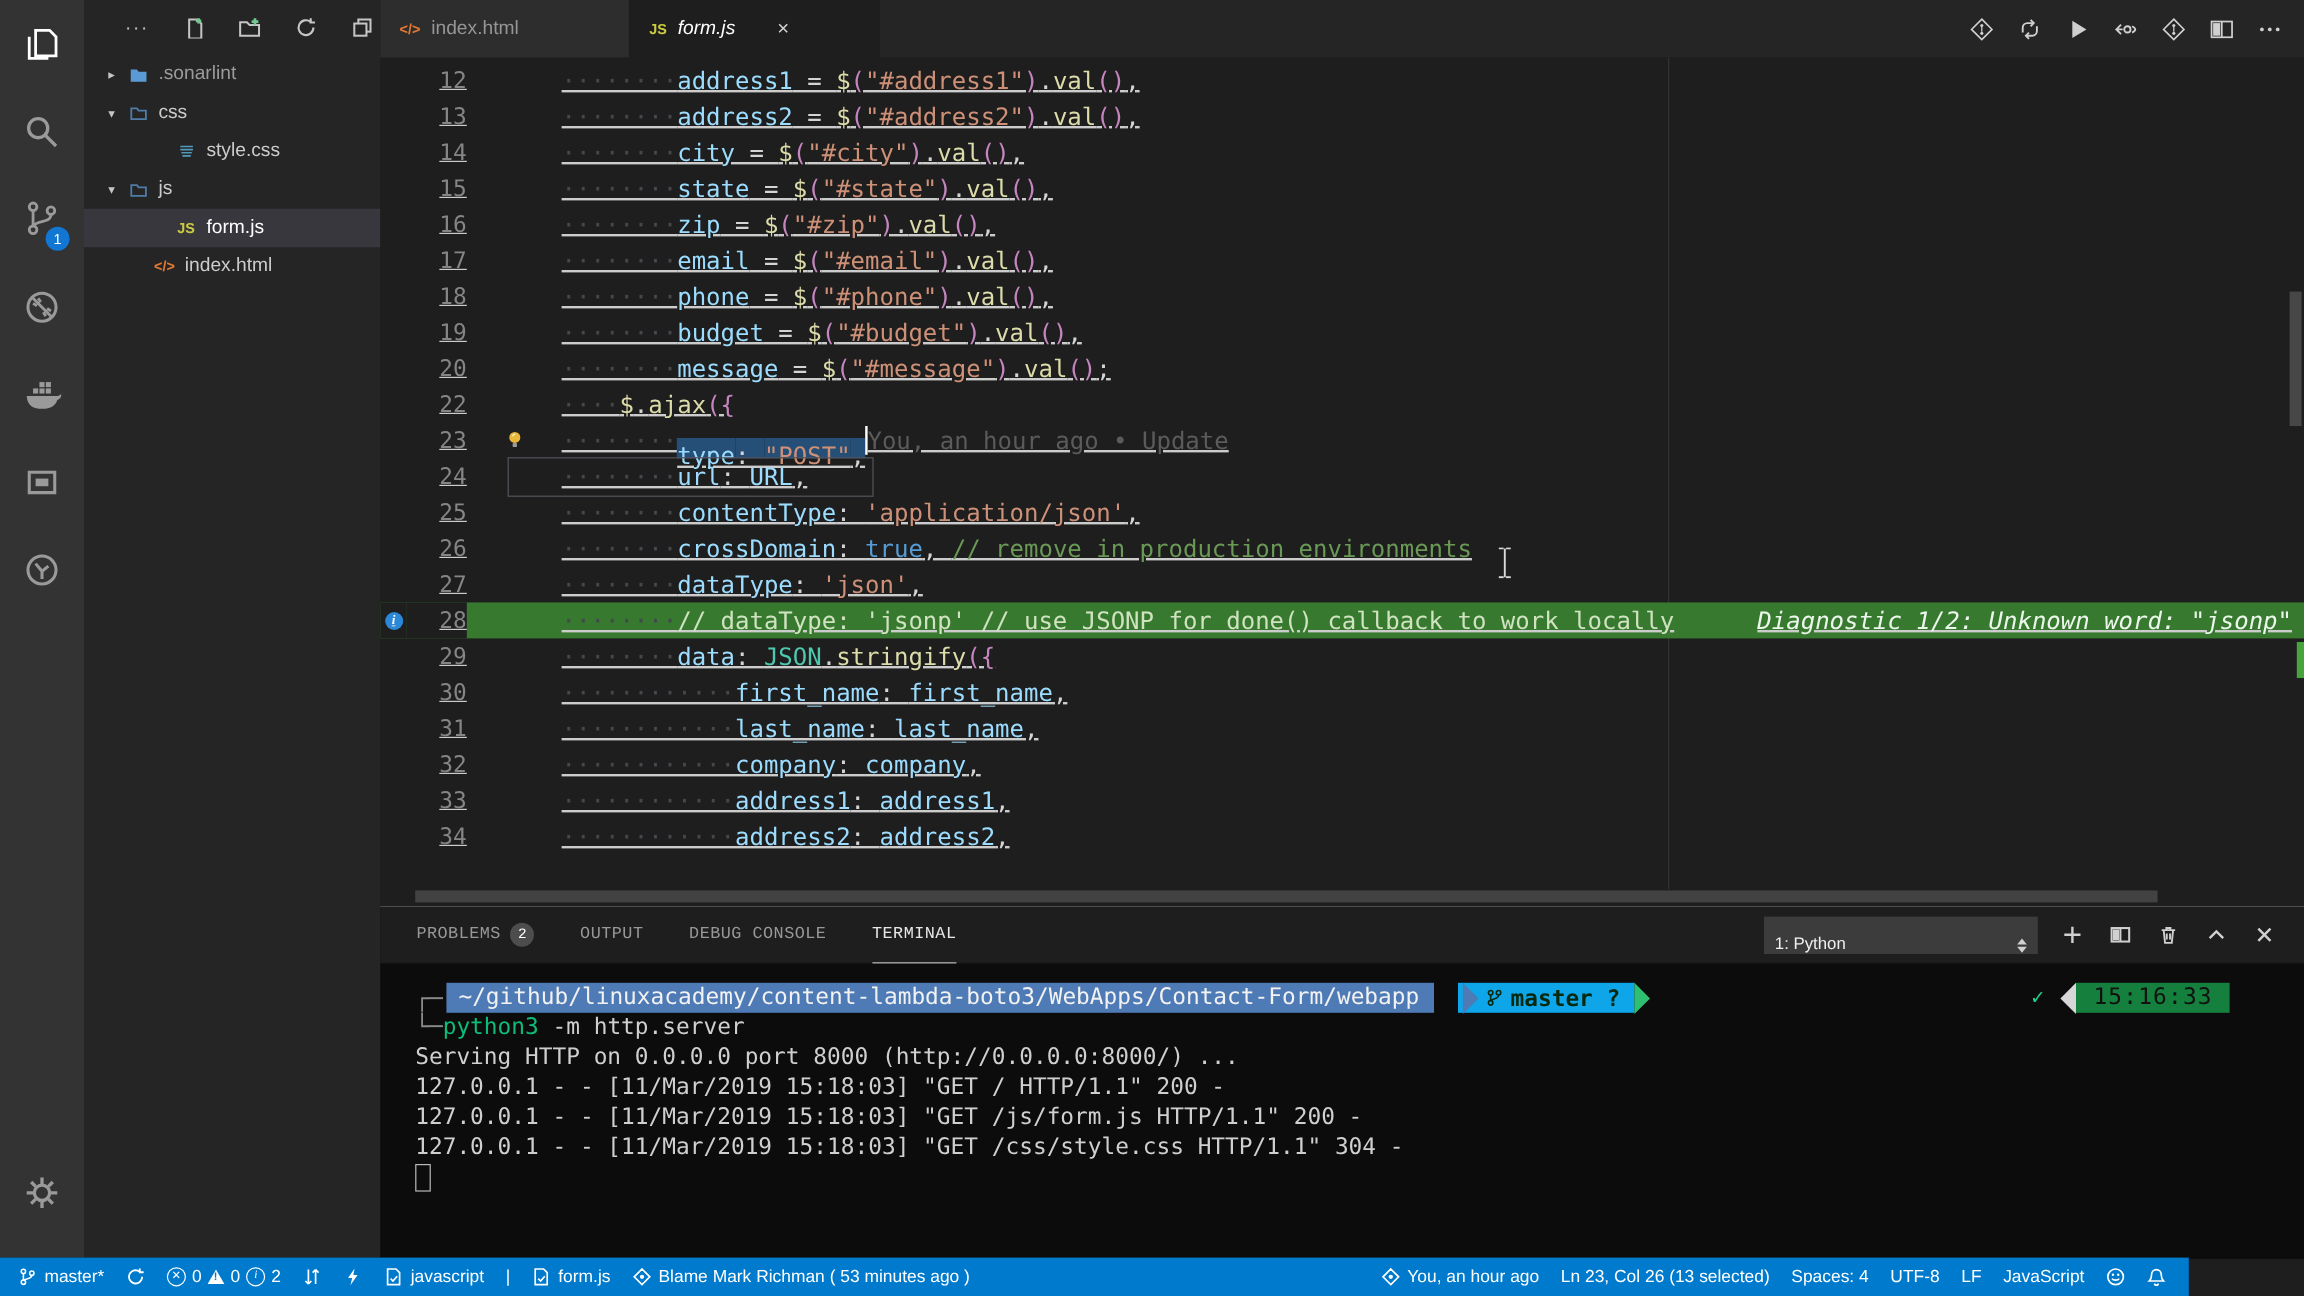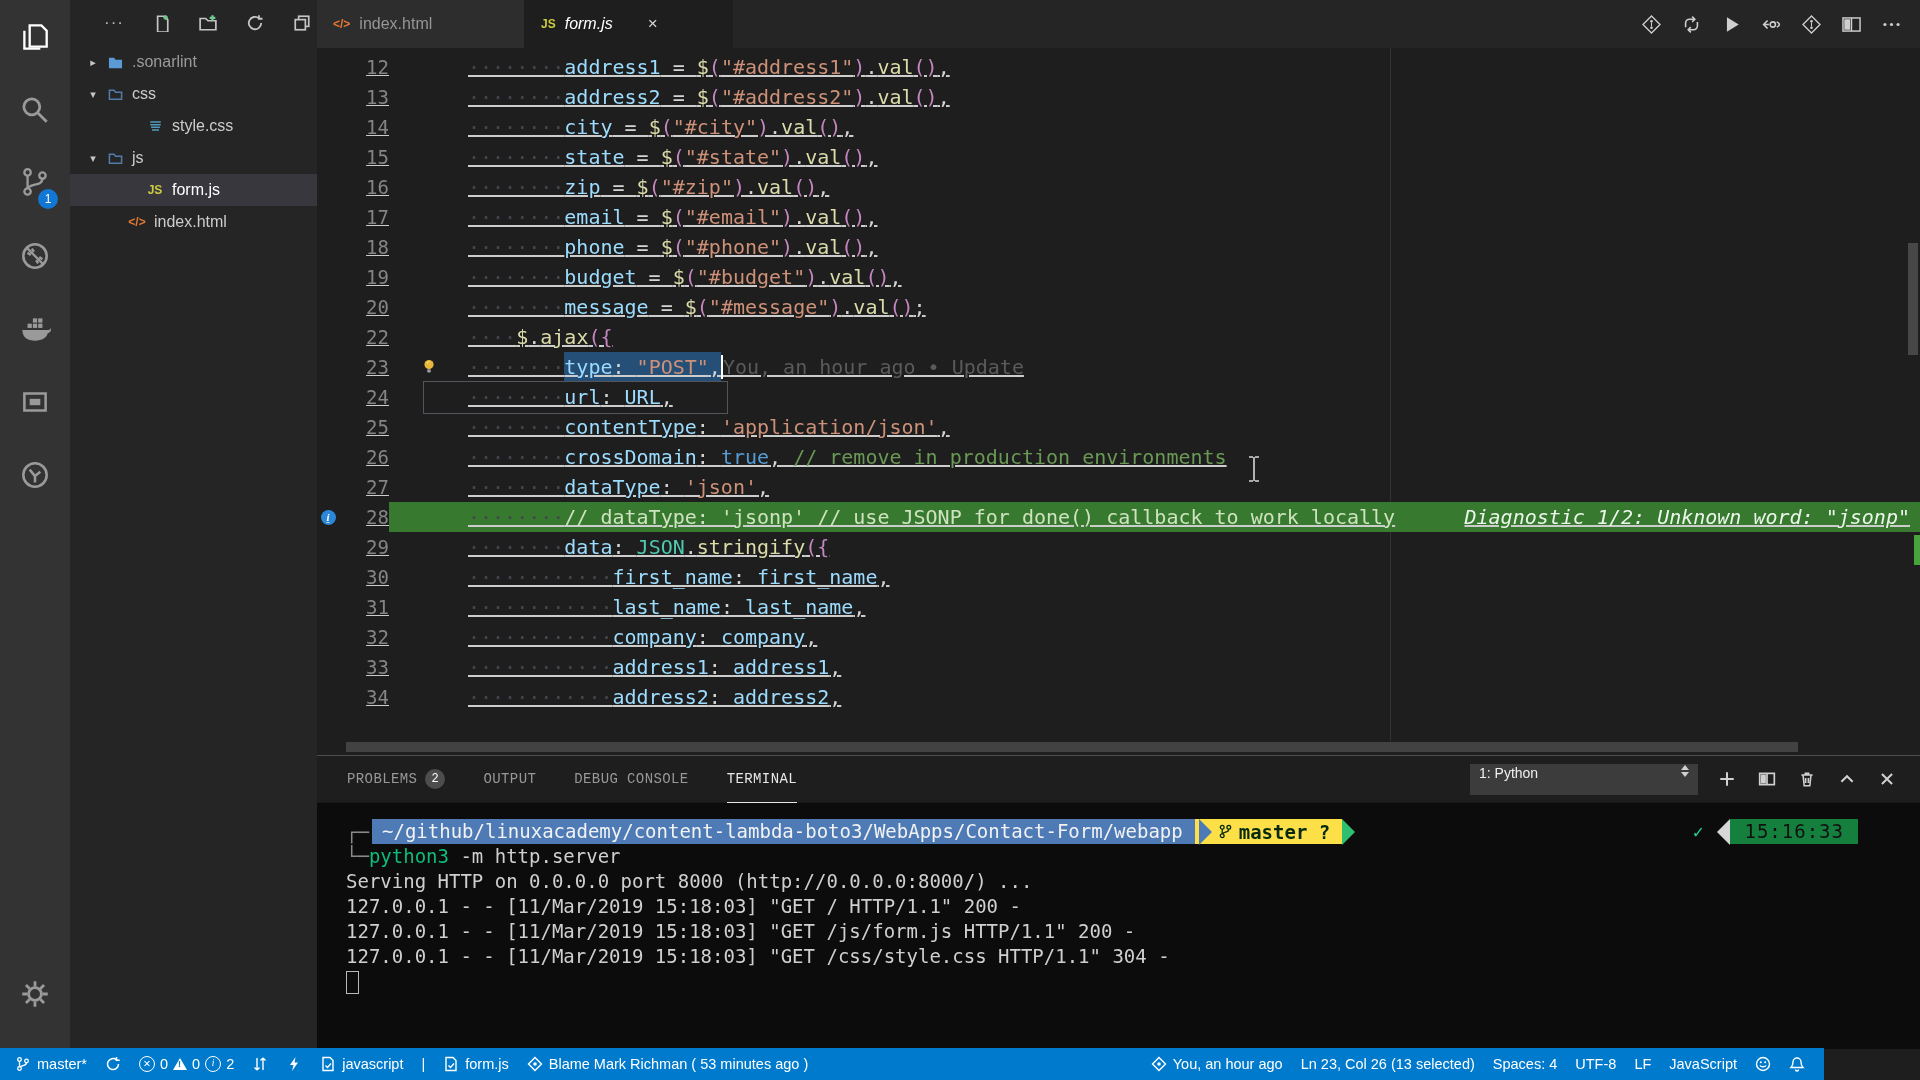--- a/index.html
+++ b/index.html
@@ -51,54 +51,54 @@
   .tk-w{color:#44474d;}
   .tk-v{color:#9cdcfe;}
   .tk-o{color:#d4d4d4;}
   .tk-f{color:#dcdcaa;}
   .tk-p{color:#c586c0;}
   .tk-s{color:#ce9178;}
   .tk-k{color:#569cd6;}
   .tk-c{color:#6a9955;}
   .tk-t{color:#4ec9b0;}
   .tk-gc{color:#cfe3c0;}
-  .sel{background:#264f78;}
+  .sel{background:#264f78;margin-top:13px;}
   .cursor{display:inline-block;width:2px;height:24px;background:#ffffff;margin-top:3px;}
   .blame{color:#5b5b5b;}
   .diag{margin-left:auto;font-style:italic;color:#ecf7ec;padding-right:10px;}
   #sel-border{position:absolute;left:106px;top:333px;width:303px;height:31px;border:1px solid #54545c;pointer-events:none;}
   #hscroll{position:absolute;left:29px;bottom:3px;width:1452px;height:10px;background:#424242;border-radius:0;}
   #vscroll{position:absolute;right:2px;top:195px;width:10px;height:112px;background:rgba(121,121,121,.45);}
   #ov-mark{position:absolute;right:0;top:487px;width:6px;height:30px;background:#48a33c;}
   #mouse-ibeam{position:absolute;left:930px;top:408px;}
   .bulb svg{width:16px;height:18px;}
   .info-dot{width:15px;height:15px;border-radius:50%;background:#2b88d8;color:#fff;font-size:11px;font-weight:bold;display:flex;align-items:center;justify-content:center;font-family:"Liberation Serif",serif;font-style:italic;}
   
   #panel{position:absolute;left:317px;top:755px;right:0;height:293px;background:#181818;border-top:1px solid #4e4e4e;}
   #panel-header{display:flex;align-items:center;height:46px;background:#1e1e1e;padding-left:30px;}
   .panel-tab{display:flex;align-items:center;gap:8px;margin-right:38px;font-size:14px;letter-spacing:.4px;color:#989898;cursor:pointer;height:100%;border-bottom:1px solid transparent;font-family:Liberation Mono, monospace;}
   .panel-tab.active{color:#e7e7e7;border-bottom:1px solid #e7e7e7;}
   .pt-badge{width:20px;height:20px;border-radius:50%;background:#4d4d4d;color:#fff;font-size:12px;display:flex;align-items:center;justify-content:center;}
   #panel-controls{margin-left:auto;display:flex;align-items:center;gap:18px;padding-right:22px;}
-  #terminal-picker{display:flex;align-items:flex-start;width:210px;height:29px;background:#3c3c3c;border:1px solid #3c3c3c;color:#f0f0f0;font-size:14px;padding:0 8px;cursor:pointer;}
+  #terminal-picker{display:flex;align-items:flex-end;width:210px;height:29px;background:#3c3c3c;border:1px solid #3c3c3c;color:#f0f0f0;font-size:14px;padding:0 8px;cursor:pointer;}
   .picker-arrows{margin-left:auto;display:flex;flex-direction:column;gap:2px;}
   .picker-arrows i{display:block;width:0;height:0;border-left:4px solid transparent;border-right:4px solid transparent;}
   .pa-up{border-bottom:5px solid #d0d0d0;}
   .pa-down{border-top:5px solid #d0d0d0;}
   .pc-btn{width:22px;height:22px;display:flex;align-items:center;justify-content:center;cursor:pointer;color:#d0d0d0;}
   .pc-btn svg{width:18px;height:18px;}
   #terminal{position:absolute;left:0;top:47px;right:0;bottom:0;background:#0c0c0c;font-family:"DejaVu Sans Mono",monospace;font-size:19px;color:#cfcfcf;padding:16px 0 0 29px;}
   .term-line{height:25px;line-height:25px;white-space:pre;}
   #prompt-line{display:flex;align-items:center;height:25px;}
   .prompt-bracket{color:#8a8a8a;width:26px;flex:none;}
   .pl-seg-blue{background:#4e7ab5;color:#f2f2f2;padding:0 12px 0 10px;height:25px;line-height:25px;}
   .pl-arrow{width:0;height:0;border-top:13px solid transparent;border-bottom:13px solid transparent;}
   .arrow-blue{border-left:13px solid #4e7ab5;}
   .arrow-green{border-left:13px solid #2fbf71;}
-  .pl-seg-green{background:#fde047;color:#06290f;display:flex;align-items:center;gap:7px;padding:0 12px 0 4px;height:25px;font-weight:bold;}
+  .pl-seg-green{background:#0ea5e9;color:#06290f;display:flex;align-items:center;gap:7px;padding:0 12px 0 4px;height:25px;font-weight:bold;margin-left:20px;}
   .pl-seg-green svg{width:13px;height:15px;}
   .prompt-right{margin-left:auto;display:flex;align-items:center;margin-right:62px;}
   .term-check{color:#23d18b;margin-right:14px;font-size:18px;}
   .arrow-left-gray{width:0;height:0;border-top:13px solid transparent;border-bottom:13px solid transparent;border-right:13px solid #d7d7d7;}
   .pl-seg-time{background:#15803d;color:#111;padding:0 14px;height:25px;line-height:25px;letter-spacing:1px;}
   .cmd-green{color:#0dbc79;}
   .term-cursor{display:inline-block;width:11px;height:21px;border:1px solid #b9b9b9;vertical-align:middle;}
   
   #statusbar{position:absolute;left:0;bottom:0;width:1824px;height:32px;background:#007acc;color:#ffffff;display:flex;align-items:center;font-size:14.5px;}
   .sb-item{display:flex;align-items:center;gap:6px;padding:0 9px;height:32px;cursor:pointer;white-space:nowrap;}

